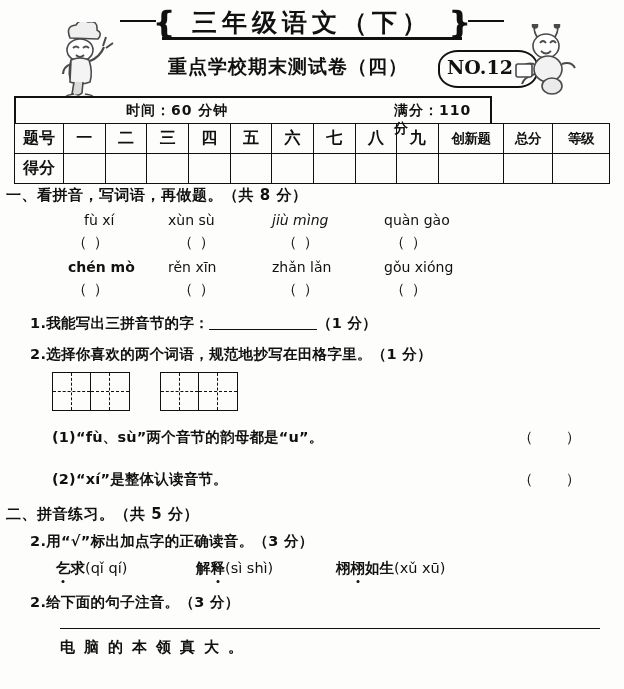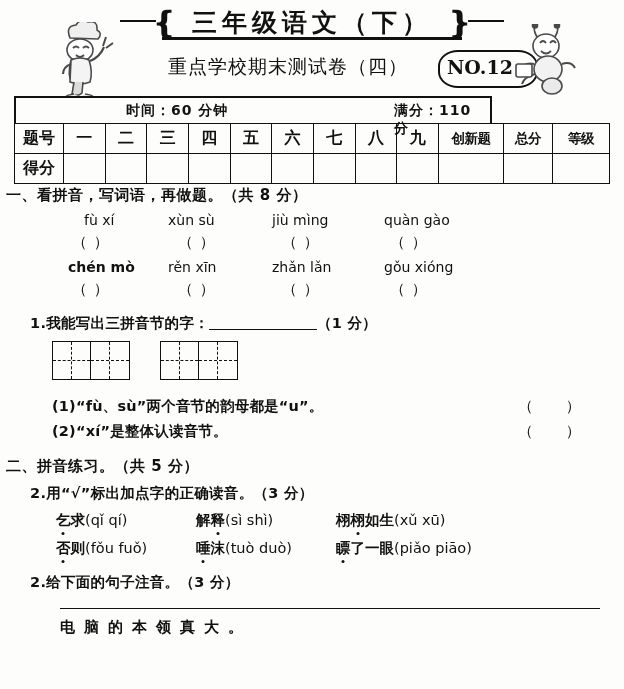--- a/index.html
+++ b/index.html
@@ -32,21 +32,21 @@
   .brace.r{right:0px;}
   .banner-rule{
     position:absolute;left:10px;right:10px;bottom:2px;height:3px;background:#111;
   }
   .banner-line-l{position:absolute;left:120px;top:20px;width:36px;height:2px;background:#111;}
   .banner-line-r{position:absolute;left:468px;top:20px;width:36px;height:2px;background:#111;}
 
   .subtitle-row{position:relative;height:46px;}
   .subtitle{
     position:absolute;left:168px;top:8px;
-    font-size:19px;font-weight:normal;letter-spacing:1px;
+    font-size:19px;font-weight:bold;letter-spacing:1px;
     font-family:"DejaVu Sans","Liberation Sans",sans-serif;
     white-space:nowrap;
   }
   .no-badge{
     position:absolute;left:447px;top:10px;
     font-size:19px;font-weight:bold;letter-spacing:0px;
     font-family:"DejaVu Serif","Liberation Serif",serif;
   }
   .no-cloud{
     position:absolute;left:438px;top:4px;width:96px;height:34px;
@@ -121,21 +121,21 @@
   .tzg + .tzg{border-left:none;}
   .tzg::before{
     content:"";position:absolute;left:0;right:0;top:50%;
     border-top:1.5px dashed #111;transform:translateY(-1px);
   }
   .tzg::after{
     content:"";position:absolute;top:0;bottom:0;left:50%;
     border-left:1.5px dashed #111;transform:translateX(-1px);
   }
 
-  .judge-row{position:relative;height:25px;margin-top:0;}
+  .judge-row{position:relative;height:25px;margin-top:17px;}
   .judge-txt{position:absolute;left:52px;font-size:14.5px;font-weight:bold;letter-spacing:0.2px;text-align:right;}
   .judge-paren{position:absolute;left:518px;font-size:15px;letter-spacing:14px;
     font-family:"DejaVu Serif","Liberation Serif",serif;}
 
   
   .pron-row{position:relative;height:28px;}
   .pron{
     position:absolute;font-size:14.5px;white-space:nowrap;
     font-weight:bold;
   }
@@ -255,21 +255,21 @@
   </table>
 
   <div class="content">
 
     <div class="sec-title">一、看拼音，写词语，再做题。（共 8 分）</div>
 
     <div class="pinyin-block">
       <div class="pinyin-row">
         <span class="py" style="left:84px;">fù xí</span>
         <span class="py" style="left:168px;">xùn sù</span>
-        <span class="py" style="left:272px;">jiù mìng</span>
+        <span class="py" style="left:272px;font-style:italic;">jiù mìng</span>
         <span class="py" style="left:384px;">quàn gào</span>
       </div>
       <div class="paren-row">
         <span class="paren" style="left:72px;">（              ）</span>
         <span class="paren" style="left:178px;">（              ）</span>
         <span class="paren" style="left:282px;">（              ）</span>
         <span class="paren" style="left:390px;">（              ）</span>
       </div>
       <div class="pinyin-row" style="margin-top:6px;">
         <span class="py" style="left:68px;font-weight:bold;">chén mò</span>
@@ -282,20 +282,21 @@
         <span class="paren" style="left:178px;">（              ）</span>
         <span class="paren" style="left:282px;">（              ）</span>
         <span class="paren" style="left:390px;">（              ）</span>
       </div>
     </div>
 
     <div class="q" style="margin-top:14px;">
       <span>1.我能写出三拼音节的字：</span><span class="blank"></span><span>（1 分）</span>
     </div>
 
+    <div class="q" style="margin-top:12px;">2.选择你喜欢的两个词语，规范地抄写在田格字里。（1 分）</div>
 
     <div class="tzg-wrap">
       <div class="tzg-group" style="left:52px;">
         <div class="tzg"></div>
         <div class="tzg"></div>
       </div>
       <div class="tzg-group" style="left:160px;">
         <div class="tzg"></div>
         <div class="tzg"></div>
       </div>
@@ -320,31 +321,20 @@
         <span class="han dot">乞</span><span>求</span><span class="ro">(qǐ qí)</span>
       </span>
       <span class="pron" style="left:196px;">
         <span>解</span><span class="han dot">释</span><span class="ro">(sì shì)</span>
       </span>
       <span class="pron" style="left:336px;">
         <span>栩</span><span class="han dot">栩</span><span>如生</span><span class="ro">(xǔ xū)</span>
       </span>
     </div>
 
-    <div class="pron-row">
-      <span class="pron" style="left:56px;">
-        <span class="han dot">否</span><span>则</span><span class="ro">(fǒu fuǒ)</span>
-      </span>
-      <span class="pron" style="left:196px;">
-        <span class="han dot">唾</span><span>沫</span><span class="ro">(tuò duò)</span>
-      </span>
-      <span class="pron" style="left:336px;">
-        <span class="han dot">瞟</span><span>了一眼</span><span class="ro">(piǎo piāo)</span>
-      </span>
-    </div>
 
     <div class="q" style="margin-top:6px;">2.给下面的句子注音。（3 分）</div>
 
     <div class="sentence-wrap">
       <div class="answer-line">
         
       </div>
       <span class="sentence">电脑的本领真大。</span>
     </div>
 

